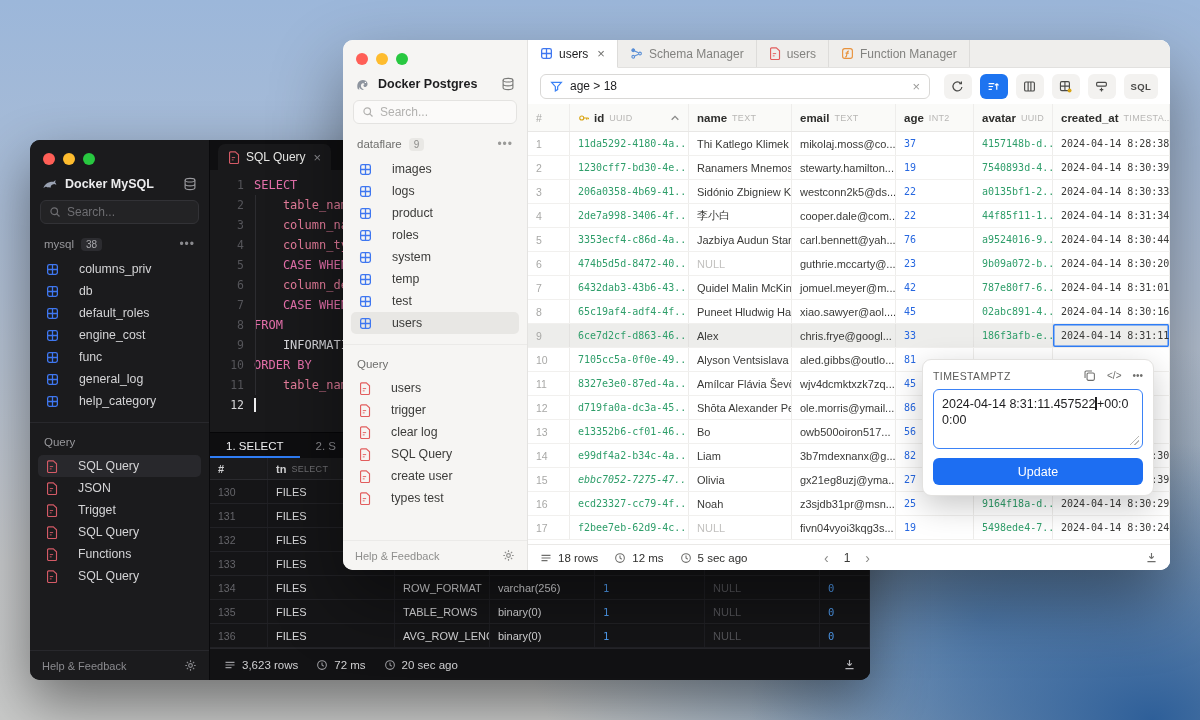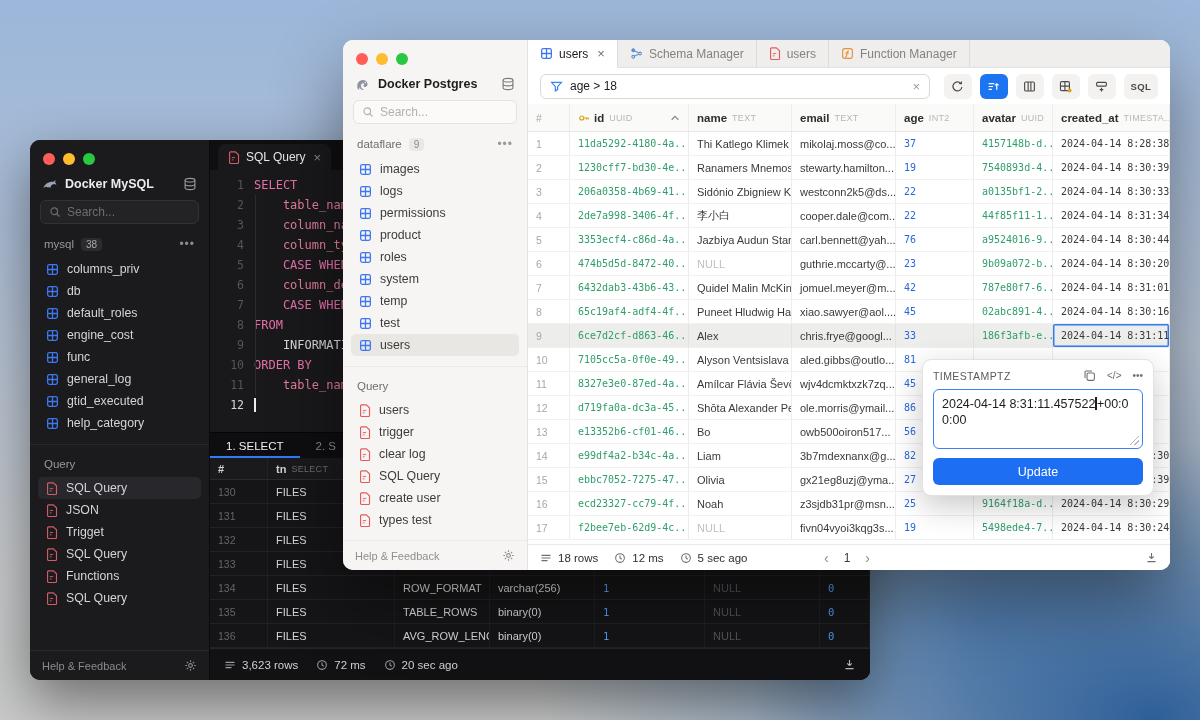--- a/index.html
+++ b/index.html
@@ -19,21 +19,21 @@
   .dot{width:12px;height:12px;border-radius:50%}
   .dot.r{background:#ff5f57}.dot.y{background:#febc2e}.dot.g{background:#28c840}
   .icon{display:inline-flex;align-items:center;justify-content:center;flex:none}
   .conn{display:flex;align-items:center;gap:8px;padding:7px 12px 9px;flex:none}
   .conn-title{font-weight:700;font-size:12.5px;flex:1;white-space:nowrap;overflow:hidden}
   .sbox{margin:0 10px;height:24px;border-radius:6px;display:flex;align-items:center;gap:6px;padding:0 8px;font-size:12px;flex:none}
   .secrow{display:flex;align-items:center;gap:7px;padding:13px 14px 5px;font-size:11.5px;flex:none}
   .badge{border-radius:4px;padding:1px 5px;font-size:10px}
   .more{margin-left:auto;letter-spacing:1px;font-size:12px}
   ul.list{list-style:none;padding:2px 8px 0;flex:none}
-  .sitem{display:flex;align-items:center;gap:8px;height:22px;padding:0 8px;border-radius:5px;font-size:12.3px;white-space:nowrap;overflow:hidden}
+  .sitem{display:flex;align-items:center;gap:20px;height:22px;padding:0 8px;border-radius:5px;font-size:12.3px;white-space:nowrap;overflow:hidden}
   .side-foot{margin-top:auto;height:30px;display:flex;align-items:center;padding:0 12px;font-size:11px;flex:none}
   .side-foot .icon{margin-left:auto}
   
   .bw-side{width:180px;background:#1b1b1d;display:flex;flex-direction:column;border-right:1px solid #0a0a0c}
   .bw-side .conn-title{color:#ececee}
   .bw-side .sbox{background:#232325;border:1px solid #323236;color:#6e6e72}
   .bw-side .secrow{color:#98989c}
   .bw-side .badge{background:#2c2c30;color:#a8a8ac}
   .bw-side .more{color:#8a8a8e}
   .bw-side .sitem{color:#d4d4d6}
@@ -217,29 +217,20 @@
           </span>
           <span>general_log</span>
         </li>
         <li class="sitem">
           <span class="icon">
             <svg width="13" height="13" viewBox="0 0 16 16" fill="none" stroke="#3f77f0" stroke-width="1.6">
               <rect x="2" y="2" width="12" height="12" rx="2.2"></rect>
               <path d="M2 8h12M8 2v12"></path>
             </svg>
           </span>
-          <span>gtid_executed</span>
-        </li>
-        <li class="sitem">
-          <span class="icon">
-            <svg width="13" height="13" viewBox="0 0 16 16" fill="none" stroke="#3f77f0" stroke-width="1.6">
-              <rect x="2" y="2" width="12" height="12" rx="2.2"></rect>
-              <path d="M2 8h12M8 2v12"></path>
-            </svg>
-          </span>
           <span>help_category</span>
         </li>
       </ul>
     <div class="qsec">
       <div class="secrow">
         <span>Query</span>
       </div>
       <ul class="list" id="bw-queries">
           <li class="sitem sel">
             <span class="icon">
@@ -554,29 +545,20 @@
           </span>
           <span>logs</span>
         </li>
         <li class="sitem">
           <span class="icon">
             <svg width="13" height="13" viewBox="0 0 16 16" fill="none" stroke="#3f77f0" stroke-width="1.6">
               <rect x="2" y="2" width="12" height="12" rx="2.2"></rect>
               <path d="M2 8h12M8 2v12"></path>
             </svg>
           </span>
-          <span>permissions</span>
-        </li>
-        <li class="sitem">
-          <span class="icon">
-            <svg width="13" height="13" viewBox="0 0 16 16" fill="none" stroke="#3f77f0" stroke-width="1.6">
-              <rect x="2" y="2" width="12" height="12" rx="2.2"></rect>
-              <path d="M2 8h12M8 2v12"></path>
-            </svg>
-          </span>
           <span>product</span>
         </li>
         <li class="sitem">
           <span class="icon">
             <svg width="13" height="13" viewBox="0 0 16 16" fill="none" stroke="#3f77f0" stroke-width="1.6">
               <rect x="2" y="2" width="12" height="12" rx="2.2"></rect>
               <path d="M2 8h12M8 2v12"></path>
             </svg>
           </span>
           <span>roles</span>
@@ -945,21 +927,21 @@
           <span class="fc fnum" style="width: 42px;">14</span>
           <span class="fc mono green" style="width: 119px;">e99df4a2-b34c-4a..</span>
           <span class="fc " style="width: 103px;">Liam</span>
           <span class="fc " style="width: 104px;">3b7mdexnanx@g...</span>
           <span class="fc mono blue" style="width: 78px;">82</span>
           <span class="fc mono green" style="width: 79px;">372db789-1..</span>
           <span class="fc mono" style="width: 117px;">2024-04-14 8:31:30.10...</span>
         </div>
         <div class="frow">
           <span class="fc fnum" style="width: 42px;">15</span>
-          <span class="fc mono green" style="width: 119px;">ebbc7052-7275-47..</span>
+          <span class="fc mono green" style="width: 119px; font-style: italic;">ebbc7052-7275-47..</span>
           <span class="fc " style="width: 103px;">Olivia</span>
           <span class="fc " style="width: 104px; text-align: right;">gx21eg8uzj@yma...</span>
           <span class="fc mono blue" style="width: 78px;">27</span>
           <span class="fc mono green" style="width: 79px;">1972f851-2..</span>
           <span class="fc mono" style="width: 117px;">2024-04-14 8:31:39.27...</span>
         </div>
         <div class="frow">
           <span class="fc fnum" style="width: 42px;">16</span>
           <span class="fc mono green" style="width: 119px;">ecd23327-cc79-4f..</span>
           <span class="fc " style="width: 103px;">Noah</span>

